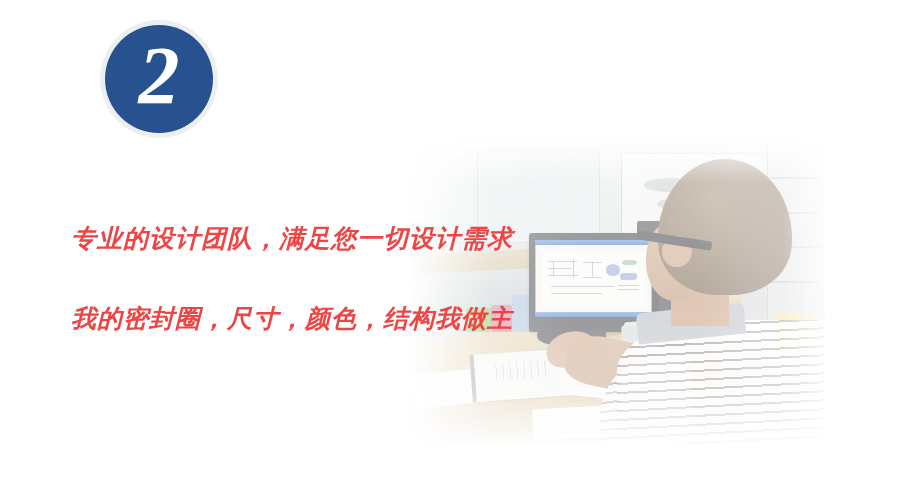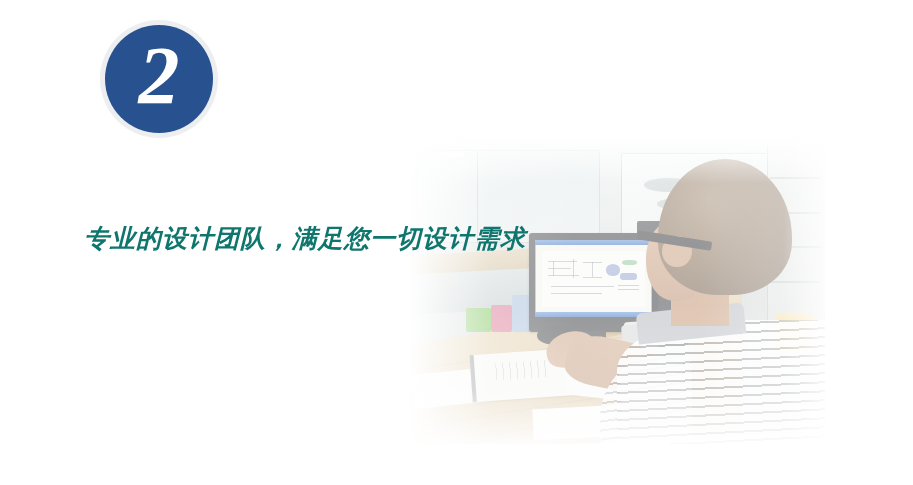--- a/index.html
+++ b/index.html
@@ -355,22 +355,22 @@
     font-weight: 700;
     font-style: italic;
     font-size: 42px;
     letter-spacing: 1px;
     white-space: nowrap;
   }
 
   
   .body-line {
     position: absolute;
-    left: 84px;
-    color: #0f766e;
+    left: 71px;
+    color: #ef4444;
     font-family: "Liberation Sans", sans-serif;
     font-style: italic;
     font-weight: 600;
     font-size: 25px;
     letter-spacing: 1px;
     white-space: nowrap;
     z-index: 5;
   }
   .body-line.l1 { top: 222px; }
   .body-line.l2 { top: 302px; }
@@ -478,14 +478,15 @@
   </div>
 
   <div class="badge">
     <div class="badge-ring"></div>
     <div class="badge-circle"></div>
     <div class="badge-num">2</div>
   </div>
 
 
   <div class="body-line l1">专业的设计团队，满足您一切设计需求</div>
+  <div class="body-line l2">我的密封圈，尺寸，颜色，结构我做主</div>
 
 </div>
 
 </body></html>

